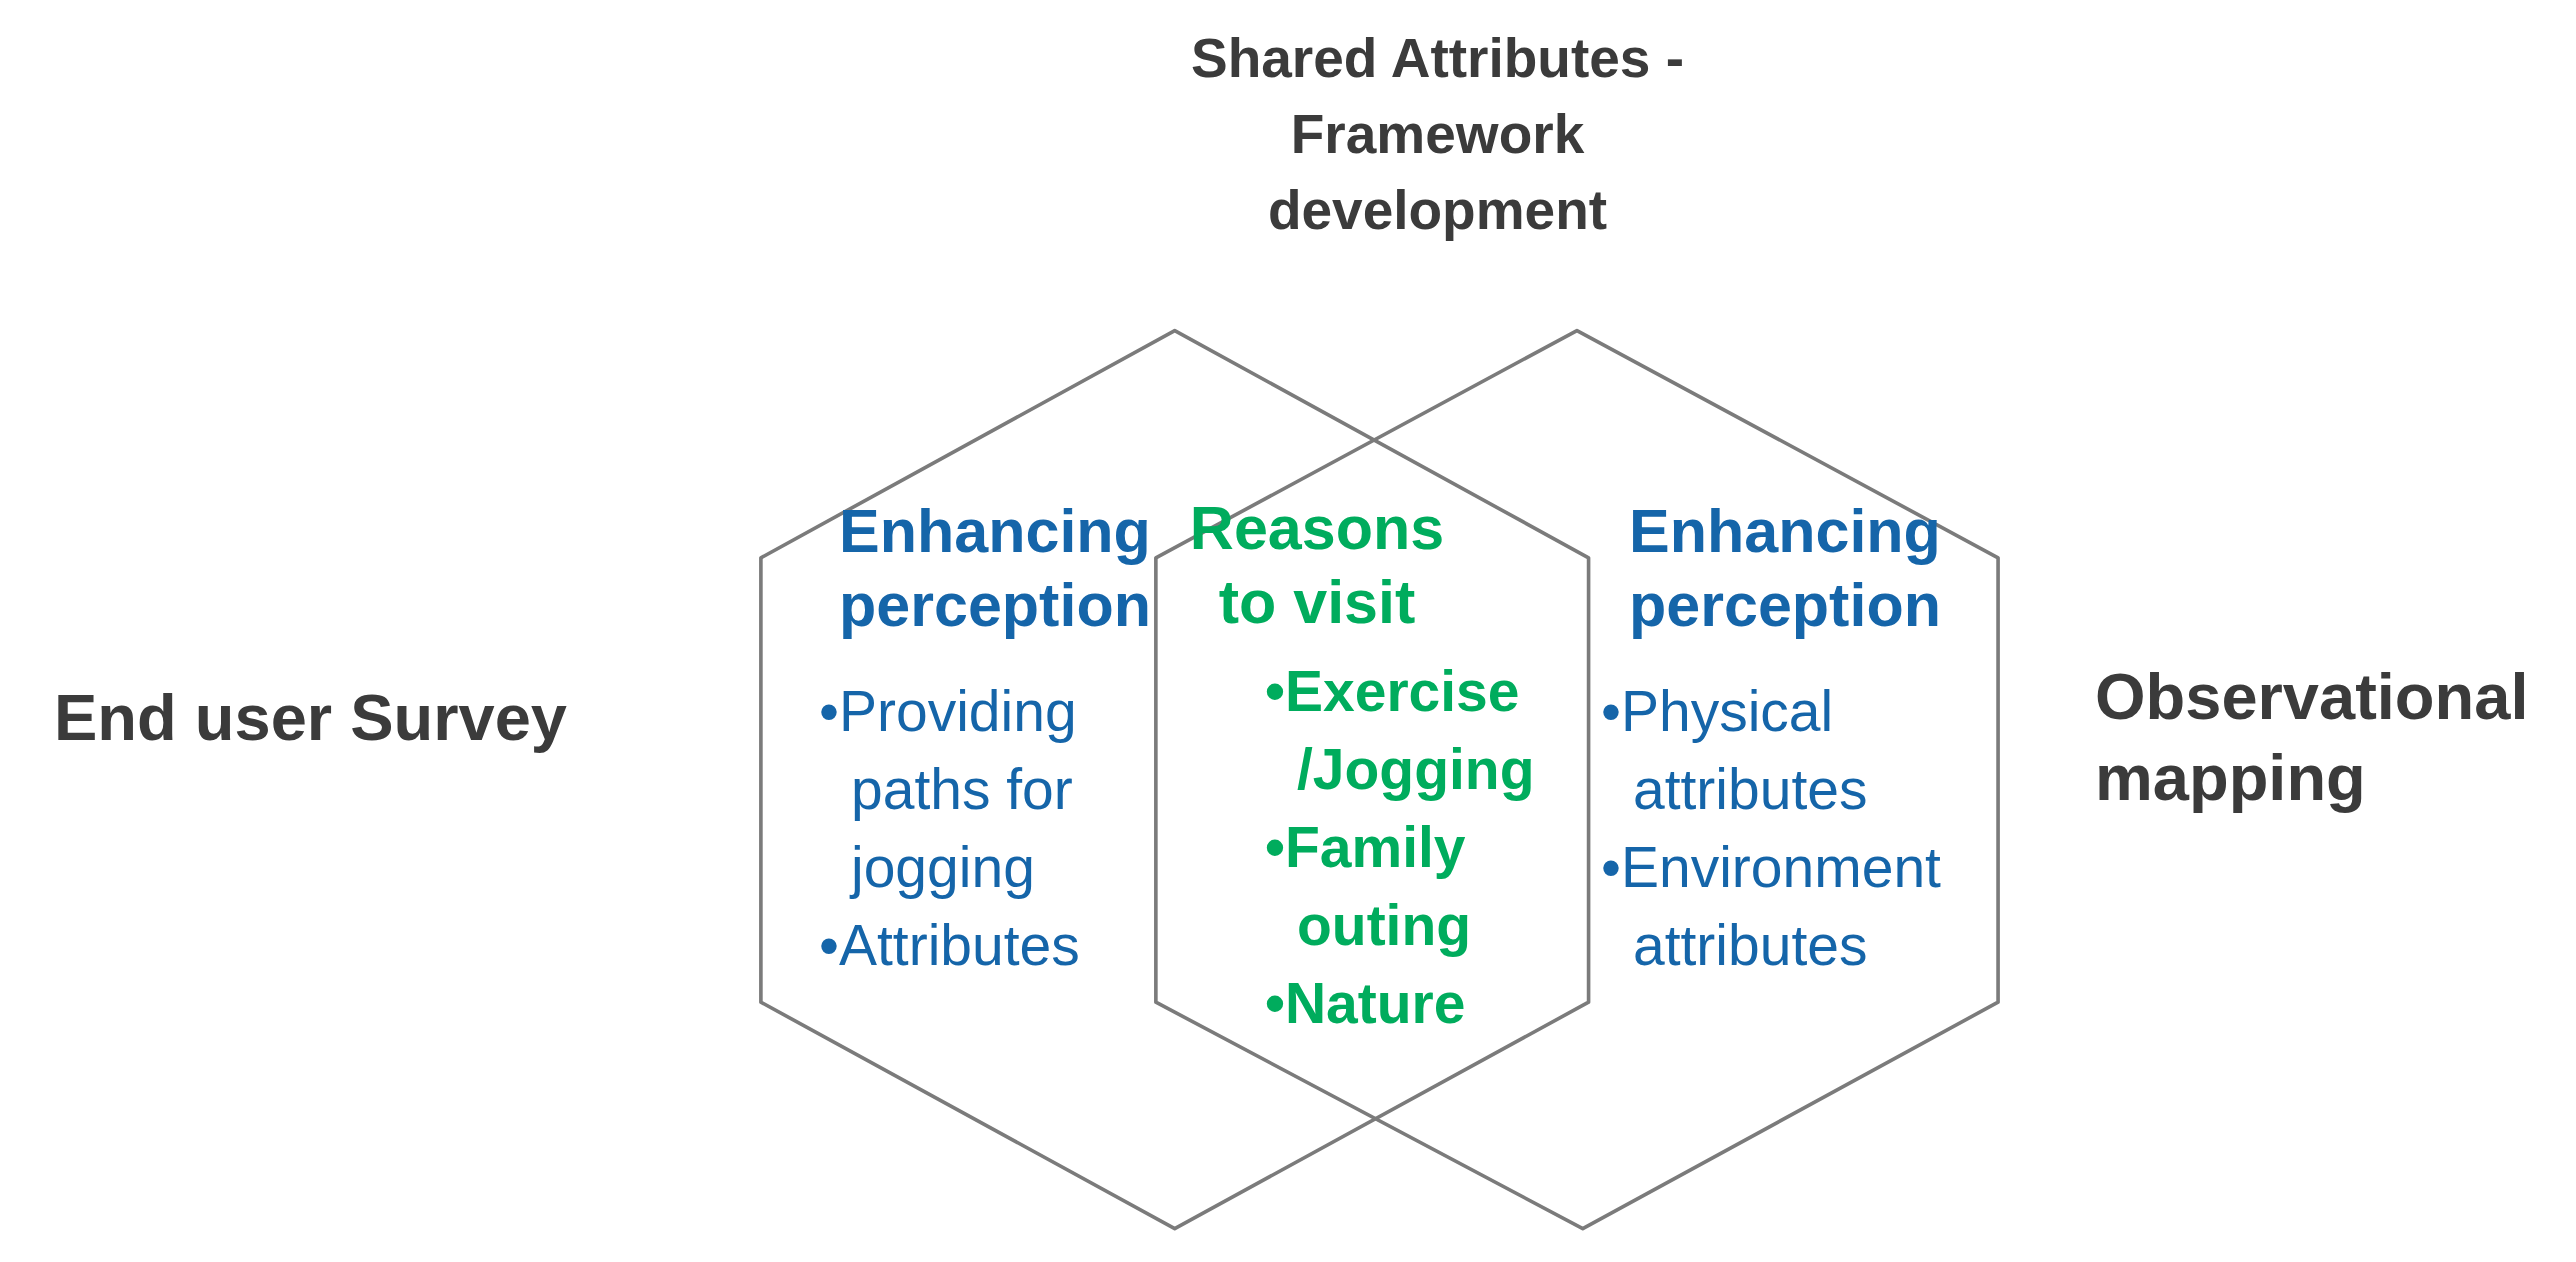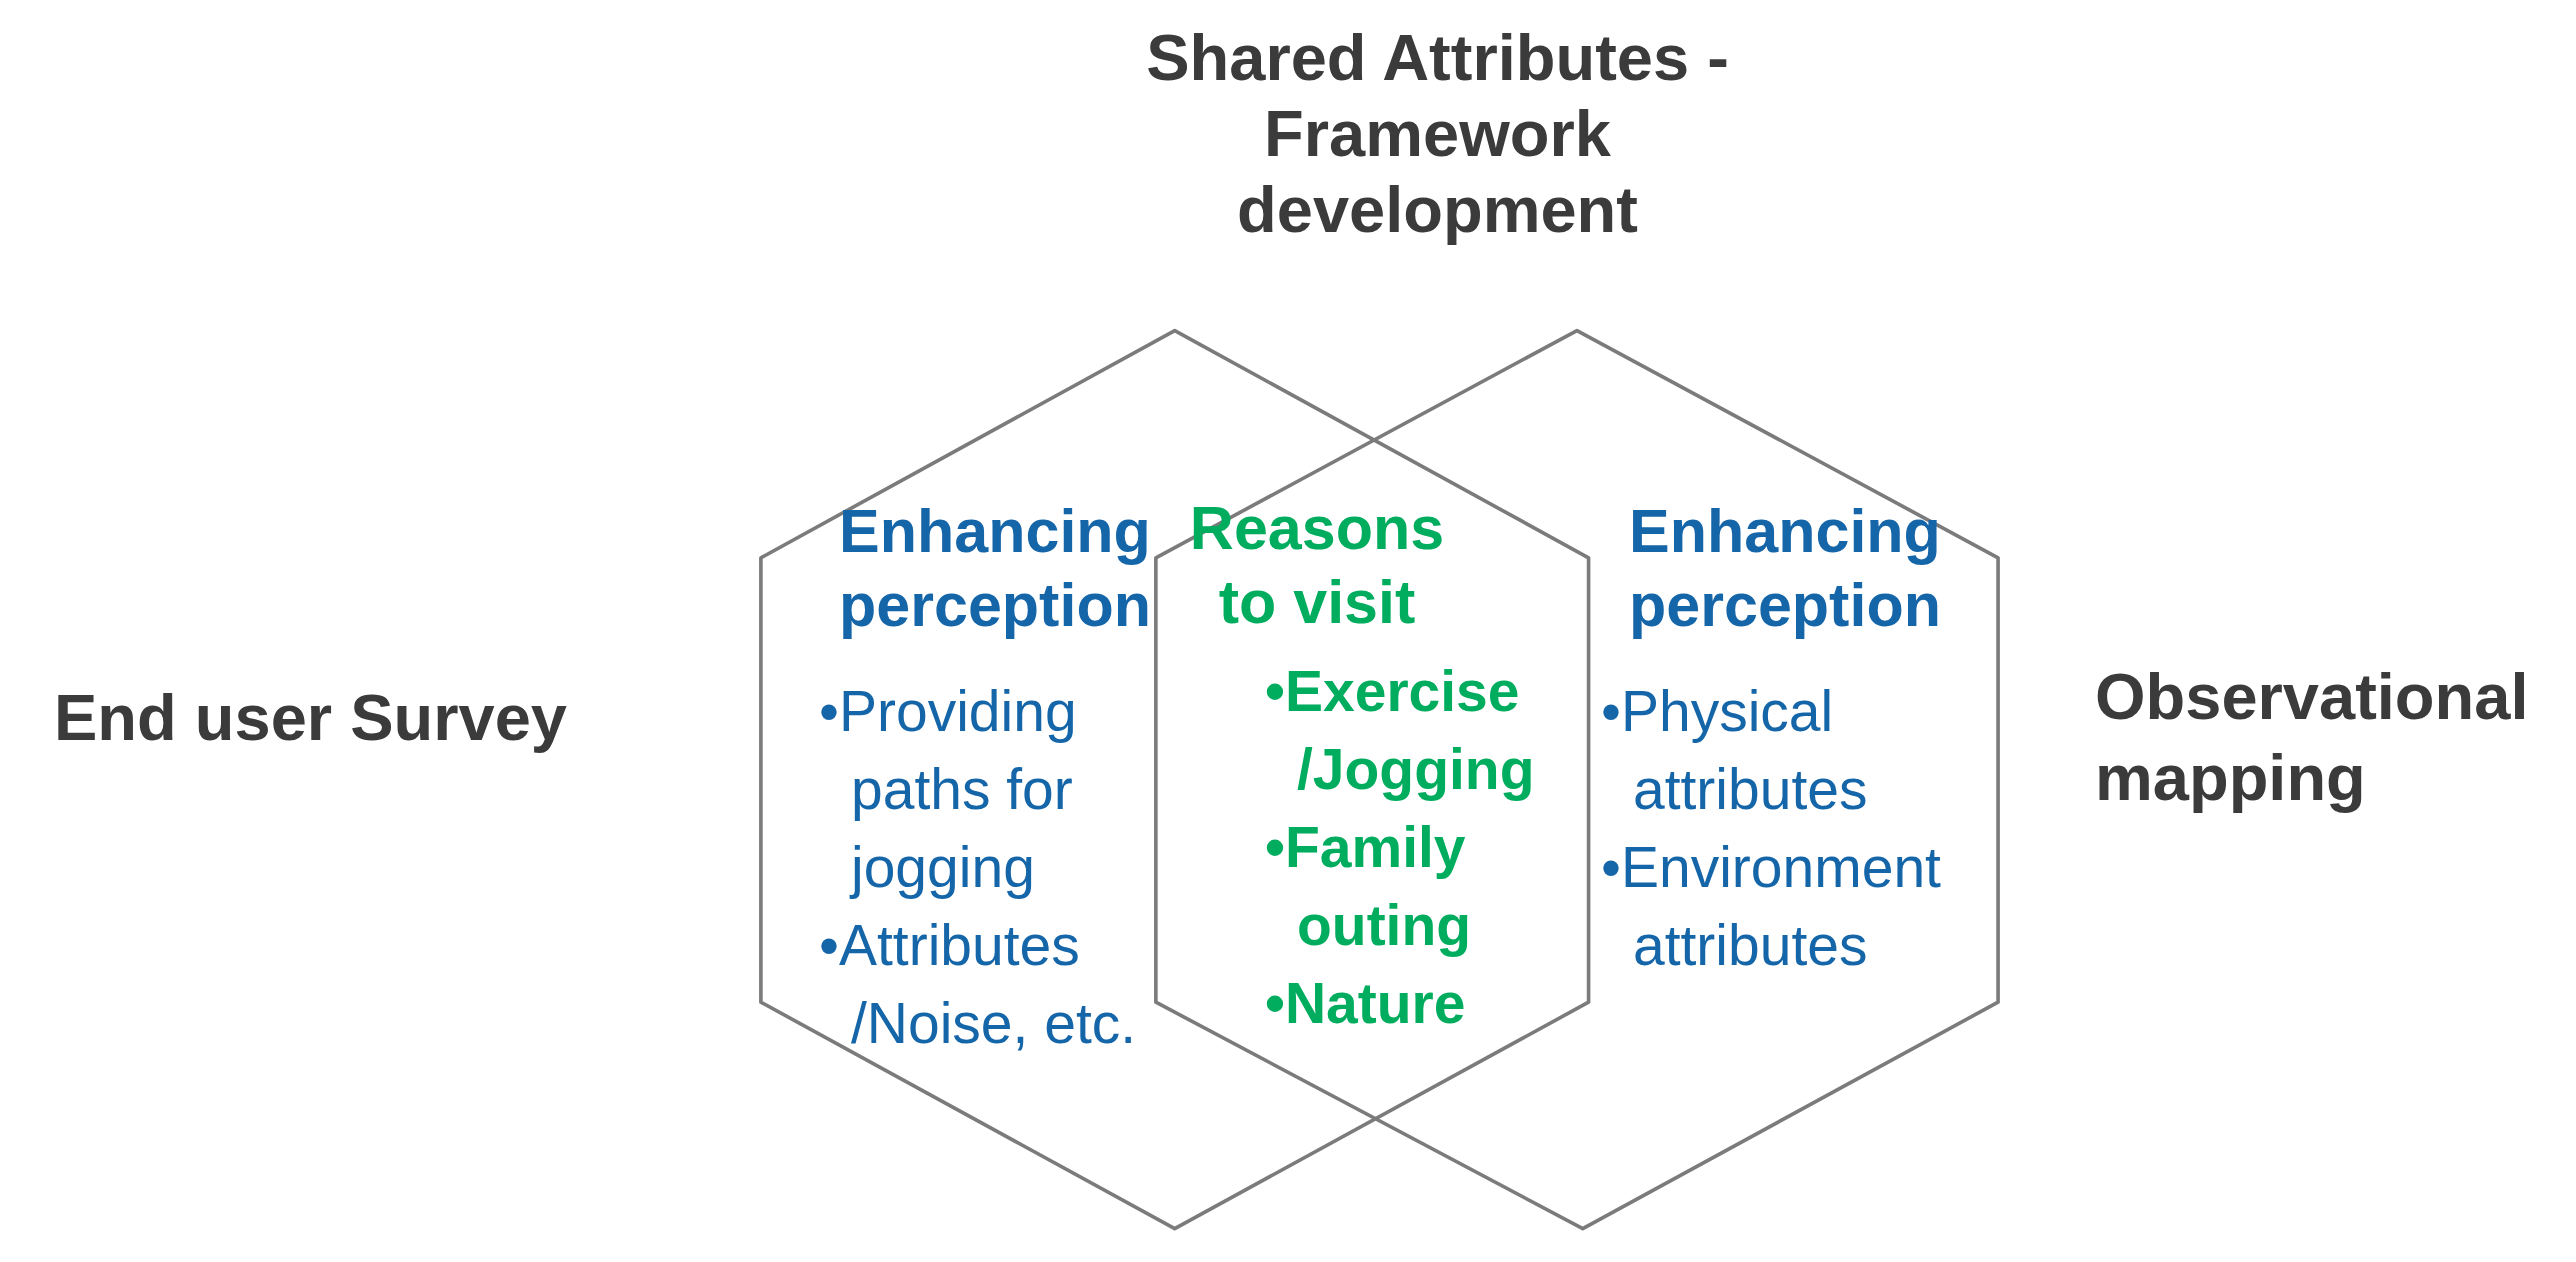--- a/index.html
+++ b/index.html
@@ -18,21 +18,21 @@
     --text-dark: #3b3b3b;
   }
   #hex-svg { position: absolute; left: 0; top: 0; width: 2576px; height: 1263px; }
   #hex-svg polygon { fill: none; stroke: var(--gray-line); stroke-width: 5; stroke-linejoin: round; }
 
   .abs { position: absolute; }
 
   .title {
     left: 1002px; top: 20.3px; width: 871px;
     text-align: center;
-    font-size: 65px; line-height: 76px; font-weight: 700;
+    font-size: 55px; line-height: 76px; font-weight: 700;
     color: var(--text-dark);
   }
   .side-label {
     font-size: 65px; line-height: 81px; font-weight: 700;
     color: var(--text-dark); white-space: nowrap;
   }
   #label-left  { left: 54px;   top: 677px; }
   #label-right { left: 2095px; top: 656px; }
 
   .region-heading {
@@ -90,21 +90,20 @@
   <div id="right-heading" class="abs region-heading">
     <div>Enhancing</div>
     <div>perception</div>
   </div>
 
   <div id="left-bullets" class="abs bullet-list">
     <div>•Providing</div>
     <div class="cont">paths for</div>
     <div class="cont">jogging</div>
     <div>•Attributes</div>
-    <div class="cont">/Noise, etc.</div>
   </div>
 
   <div id="mid-bullets" class="abs bullet-list">
     <div>•Exercise</div>
     <div class="cont">/Jogging</div>
     <div>•Family</div>
     <div class="cont">outing</div>
     <div>•Nature</div>
   </div>
 

